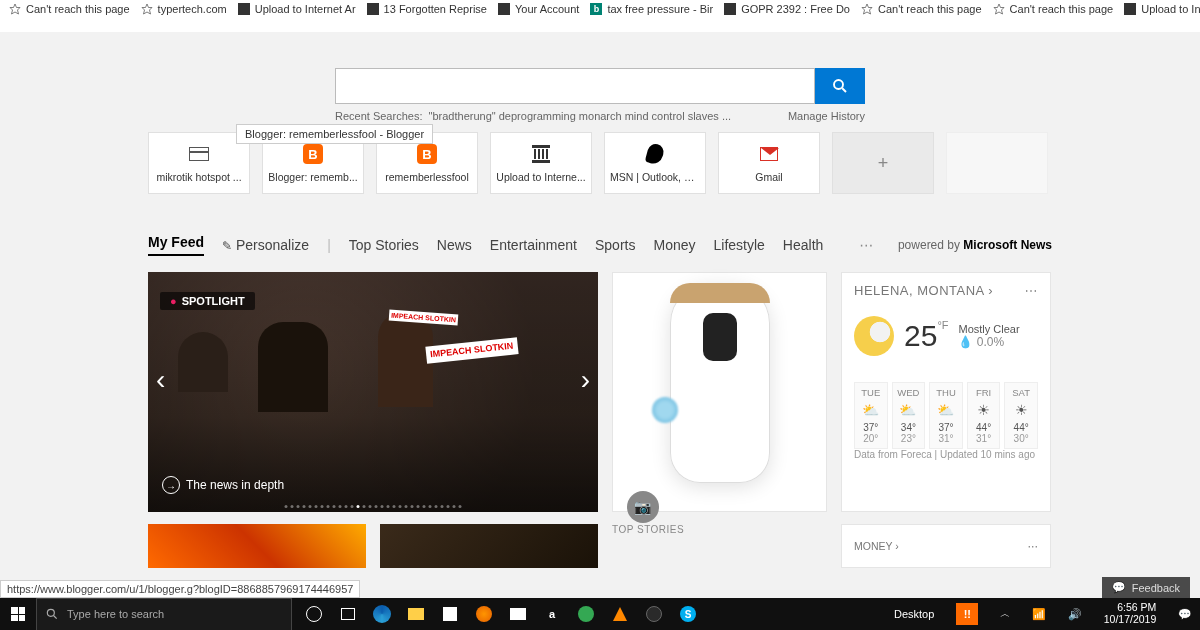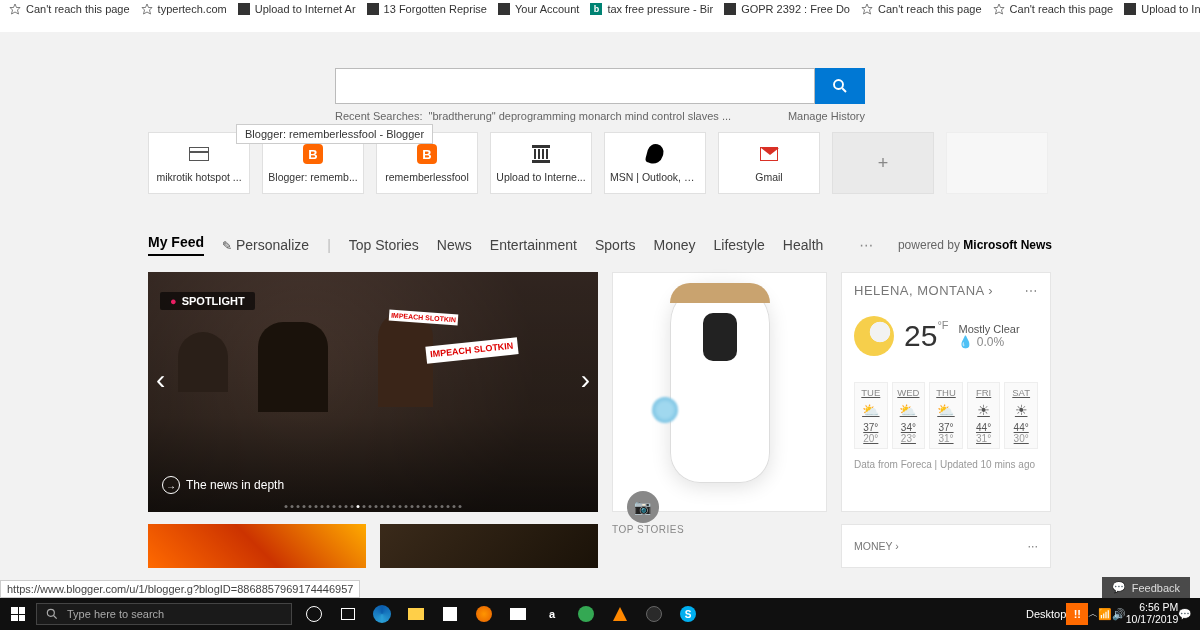--- a/index.html
+++ b/index.html
@@ -81,27 +81,27 @@
 .cam-badge { position: absolute; bottom: -12px; left: 14px; width: 32px; height: 32px; border-radius: 50%; background: #888; color: #fff; display: flex; align-items: center; justify-content: center; font-size: 14px; }
 
 .weather-card { width: 210px; height: 240px; background: #fff; border: 1px solid #e5e5e5; padding: 10px 12px; font-size: 11px; color: #555; }
 .weather-card .loc-row { display: flex; align-items: center; justify-content: space-between; font-size: 13px; color: #777; letter-spacing: 0.5px; }
 .weather-card .now { display: flex; align-items: center; gap: 10px; margin-top: 18px; }
 .weather-card .moon { width: 40px; height: 40px; background: radial-gradient(circle at 65% 40%, #f2f2f2 28%, #f6cf4b 30%); border-radius: 50%; }
 .weather-card .temp { font-size: 30px; font-weight: 300; color: #333; }
 .weather-card .deg { font-size: 11px; color: #888; vertical-align: top; }
 .weather-card .cond { font-size: 11px; color: #555; }
 .weather-card .precip { font-size: 12px; color: #888; }
-.forecast { display: flex; gap: 4px; margin-top: 26px; text-decoration: underline; }
+.forecast { display: flex; gap: 4px; margin-top: 26px; }
 .fday { flex: 1; text-align: center; background: #fafafa; border: 1px solid #eee; padding: 4px 0; }
 .fday .dname { font-size: 9.5px; color: #888; }
 .fday .ficon { font-size: 14px; margin: 4px 0; }
 .fday .hi, .fday .lo { font-size: 10px; }
 .fday .lo { color: #999; }
-.wnote { margin-top: 10px; font-size: 10px; color: #999; }
+.wnote { font-size: 10px; color: #999; }
 
 
 .bottom-row { display: flex; gap: 14px; margin-top: 12px; }
 .thumb { height: 44px; background: #333; }
 .thumb.t1 { width: 218px; background: linear-gradient(45deg, #ff6a00, #cc3300, #ffaa00); }
 .thumb.t2 { width: 218px; background: linear-gradient(135deg, #3a2a1a, #1a1208); }
 .topstories { width: 215px; }
 .topstories .lbl { font-size: 10px; letter-spacing: 0.5px; color: #888; }
 .topstories h3 { font-size: 15px; color: #222; font-weight: 600; margin-top: 6px; }
 .money-card { width: 210px; background: #fff; border: 1px solid #e5e5e5; padding: 8px 12px; font-size: 10.5px; color: #777; display: flex; justify-content: space-between; align-items: center; }
@@ -110,24 +110,24 @@
 .link-status { position: absolute; bottom: 32px; left: 0; background: #fff; border: 1px solid #ccc; font-size: 11px; color: #444; padding: 2px 6px; }
 
 
 .feedback { position: absolute; bottom: 32px; right: 10px; background: #4a4a4a; color: #ddd; font-size: 11px; padding: 4px 10px; display: flex; align-items: center; gap: 6px; cursor: pointer; }
 
 
 .taskbar { position: absolute; bottom: 0; left: 0; right: 0; height: 32px; background: #101010; display: flex; align-items: center; color: #fff; font-size: 11px; }
 .taskbar .win { width: 36px; height: 32px; display: flex; align-items: center; justify-content: center; cursor: pointer; }
 .win-logo { width: 14px; height: 14px; display: grid; grid-template: 1fr 1fr / 1fr 1fr; gap: 1px; }
 .win-logo span { background: #fff; }
-.taskbar .search-tb { display: flex; align-items: center; background: #1a1a1a; border: 1px solid #444; width: 256px; height: 22px; padding: 0 8px; gap: 8px; color: #aaa; }
+.taskbar .search-tb { display: flex; align-items: center; background: #1a1a1a; border: 1px solid #444; width: 256px; height: 33px; padding: 0 8px; gap: 8px; color: #aaa; }
 .tb-icons { display: flex; align-items: center; gap: 2px; margin-left: 6px; }
 .tb-ic { width: 32px; height: 32px; display: flex; align-items: center; justify-content: center; cursor: pointer; }
-.tb-right { margin-left: auto; display: flex; align-items: center; gap: 0; padding-right: 8px; }
+.tb-right { margin-left: auto; display: flex; align-items: center; gap: 22px; padding-right: 8px; }
 .tb-time { text-align: right; line-height: 1.1; font-size: 10.5px; }
 .edge-ic { width: 18px; height: 18px; border-radius: 50%; background: conic-gradient(#0a5cad, #2a9fd6, #0a5cad); }
 .chr-circ { width: 16px; height: 16px; border-radius: 50%; }
 .orange-sq { width: 22px; height: 22px; background: #ff6a00; display: flex; align-items: center; justify-content: center; font-weight: bold; color: #fff; }
 .chev-down { display: inline-block; width: 8px; height: 8px; border-right: 1.5px solid #555; border-bottom: 1.5px solid #555; transform: rotate(45deg) translateY(-2px); }
 .gear-ic { width: 16px; height: 16px; border: 1.5px solid #777; border-radius: 50%; position: relative; }
 .gear-ic::after { content: ''; position: absolute; inset: 3px; border: 1.5px solid #777; border-radius: 50%; }
 </style>
 </head>
 <body>

